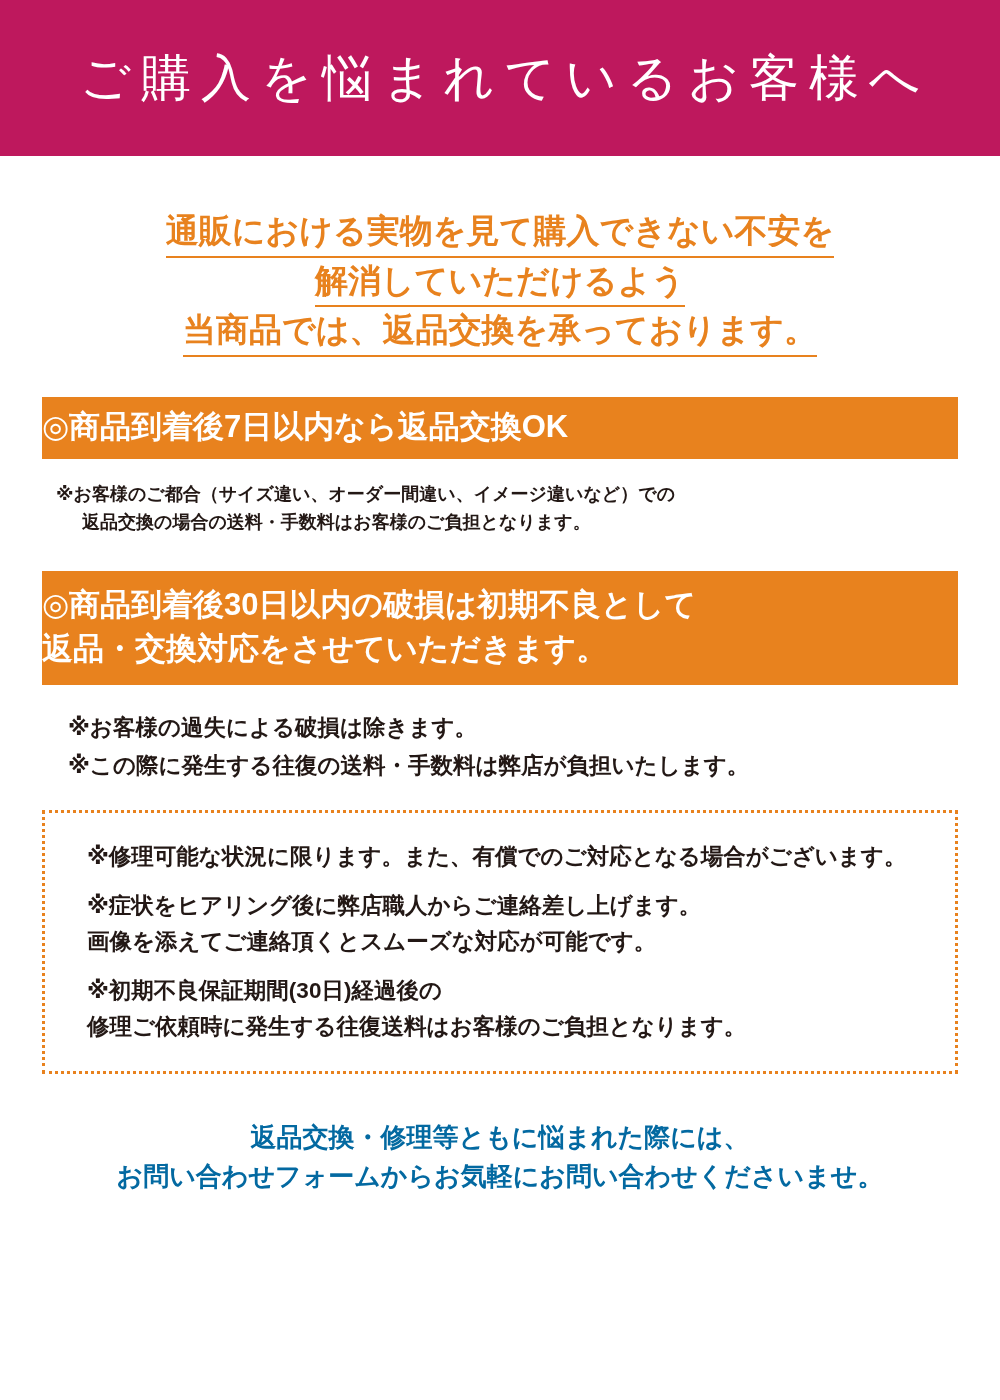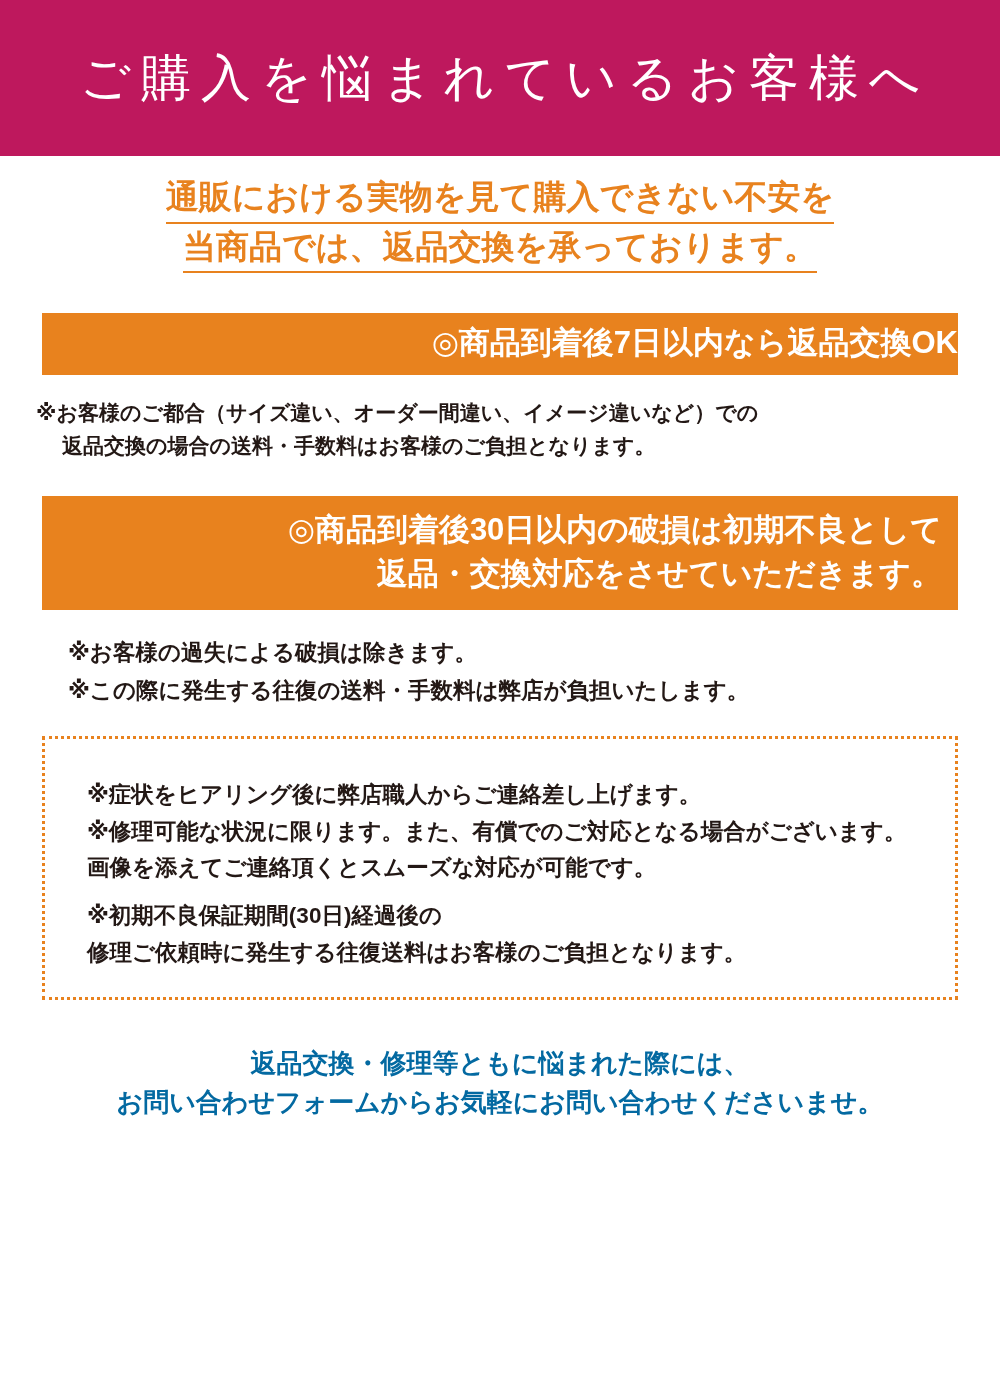--- a/index.html
+++ b/index.html
@@ -36,64 +36,64 @@
     font-size: 50px;
     letter-spacing: 10px;
     font-weight: 400;
     font-family: "DejaVu Serif", "Liberation Serif", serif;
     text-indent: 10px;
     white-space: nowrap;
   }
 
   
   .intro {
-    margin-top: 18px;
+    margin-top: 52px;
     text-align: center;
     color: #e8821e;
     font-weight: bold;
     font-size: 33px;
     line-height: 1.38;
   }
   .intro .ln {
     display: block;
   }
   .intro .ul {
     display: inline-block;
     border-bottom: 2px solid #e8821e;
     padding-bottom: 2px;
   }
 
   
   .bar {
     background: #e8821e;
     color: #ffffff;
     font-weight: bold;
-    text-align: right;
+    text-align: left;
     box-sizing: border-box;
   }
   .bar-1 {
     margin: 40px 42px 0 42px;
     width: 916px;
     padding: 10px 0 12px 0;
     font-size: 31px;
     line-height: 1.3;
   }
   .bar-2 {
     margin: 34px 42px 0 42px;
     width: 916px;
     padding: 12px 16px 14px 0;
     font-size: 31px;
     line-height: 1.42;
   }
   .bar-2 .ln { display: block; }
 
   
   .note {
-    margin: 22px 42px 0 36px;
-    font-size: 21px;
+    margin: 22px 42px 0 56px;
+    font-size: 18px;
     line-height: 1.55;
     color: #231815;
     font-weight: bold;
   }
   .note .ln { display: block; }
   .note .indent { padding-left: 26px; }
 
   .note-2 {
     margin: 24px 42px 0 68px;
     font-size: 22.5px;
@@ -153,20 +153,23 @@
 
   <div class="header-band">
     <div class="header-title">ご購入を悩まれているお客様へ</div>
   </div>
 
   <div class="intro">
     <span class="ln">
       <span class="ul">通販における実物を見て購入できない不安を</span>
     </span>
     <span class="ln">
+      <span class="ul">解消していただけるよう</span>
+    </span>
+    <span class="ln">
       <span class="ul">当商品では、返品交換を承っております。</span>
     </span>
   </div>
 
   <div class="bar bar-1">
     <span>◎商品到着後7日以内なら返品交換OK</span>
   </div>
 
   <div class="note">
     <span class="ln">※お客様のご都合（サイズ違い、オーダー間違い、イメージ違いなど）での</span>
@@ -177,22 +180,22 @@
     <span class="ln">◎商品到着後30日以内の破損は初期不良として</span>
     <span class="ln">返品・交換対応をさせていただきます。</span>
   </div>
 
   <div class="note note-2">
     <span class="ln">※お客様の過失による破損は除きます。</span>
     <span class="ln">※この際に発生する往復の送料・手数料は弊店が負担いたします。</span>
   </div>
 
   <div class="dashed-box">
+    <div class="dashed-line">※修理可能な状況に限ります。また、有償でのご対応となる場合がございます。</div>
     <div class="dashed-line sp">※症状をヒアリング後に弊店職人からご連絡差し上げます。</div>
-    <div class="dashed-line">※修理可能な状況に限ります。また、有償でのご対応となる場合がございます。</div>
     <div class="dashed-line sub">画像を添えてご連絡頂くとスムーズな対応が可能です。</div>
     <div class="dashed-line sp">※初期不良保証期間(30日)経過後の</div>
     <div class="dashed-line sub">修理ご依頼時に発生する往復送料はお客様のご負担となります。</div>
   </div>
 
   <div class="footer">
     <span class="ln">返品交換・修理等ともに悩まれた際には、</span>
     <span class="ln">お問い合わせフォームからお気軽にお問い合わせくださいませ。</span>
   </div>
 

